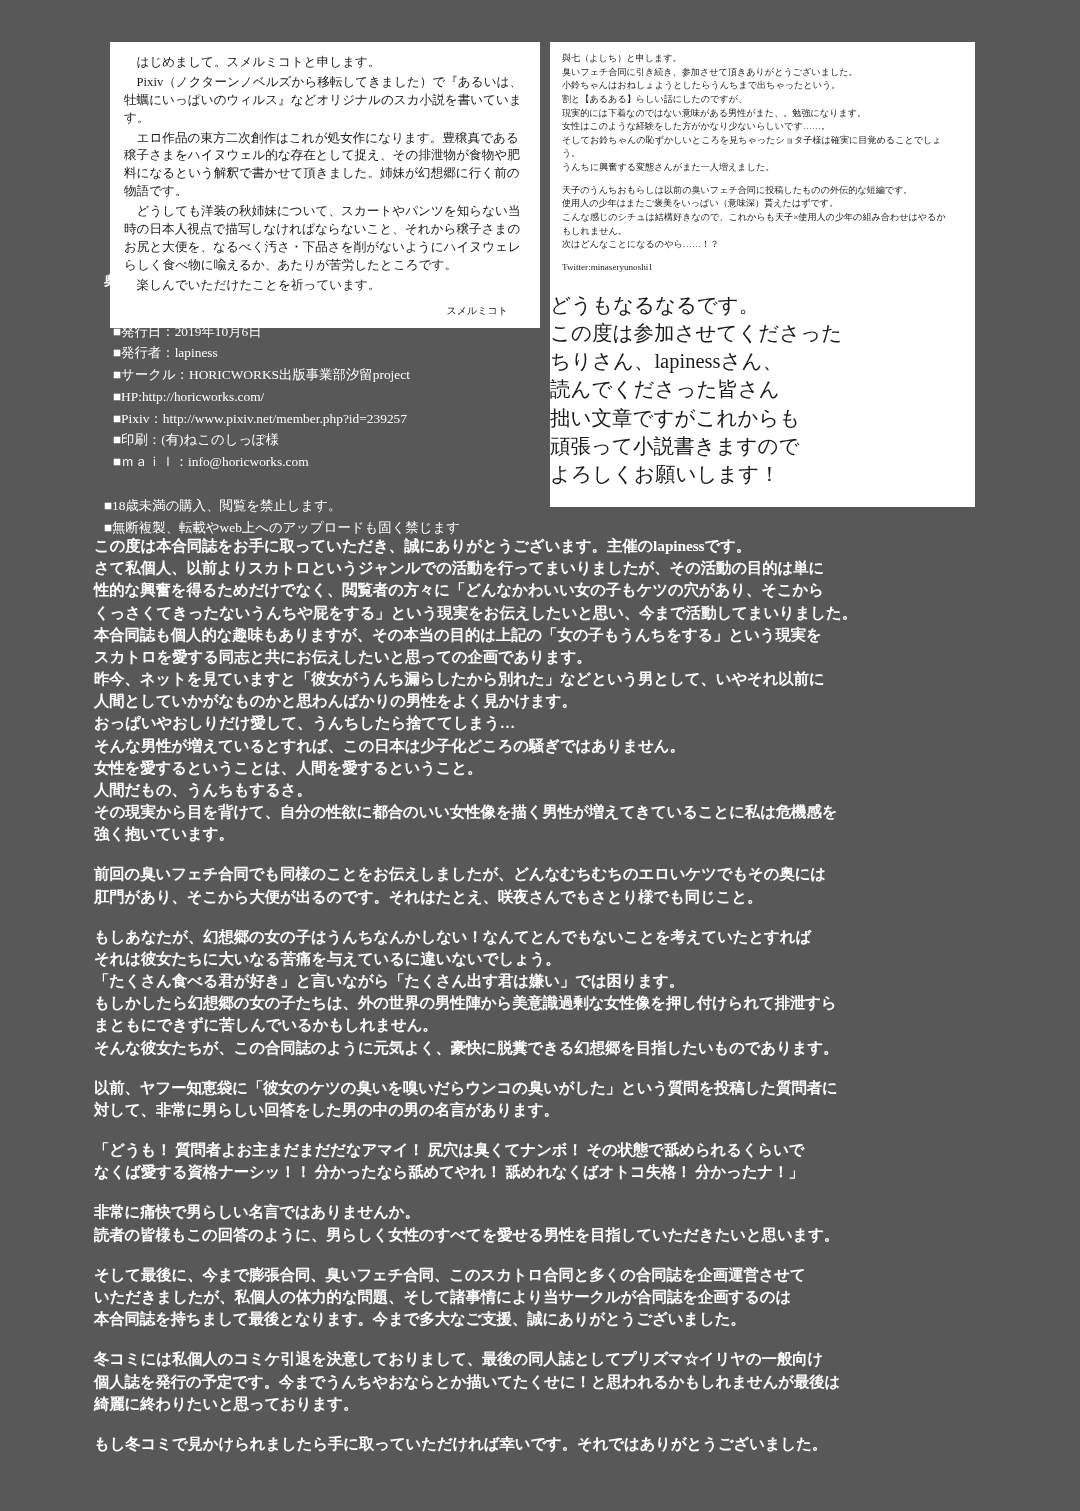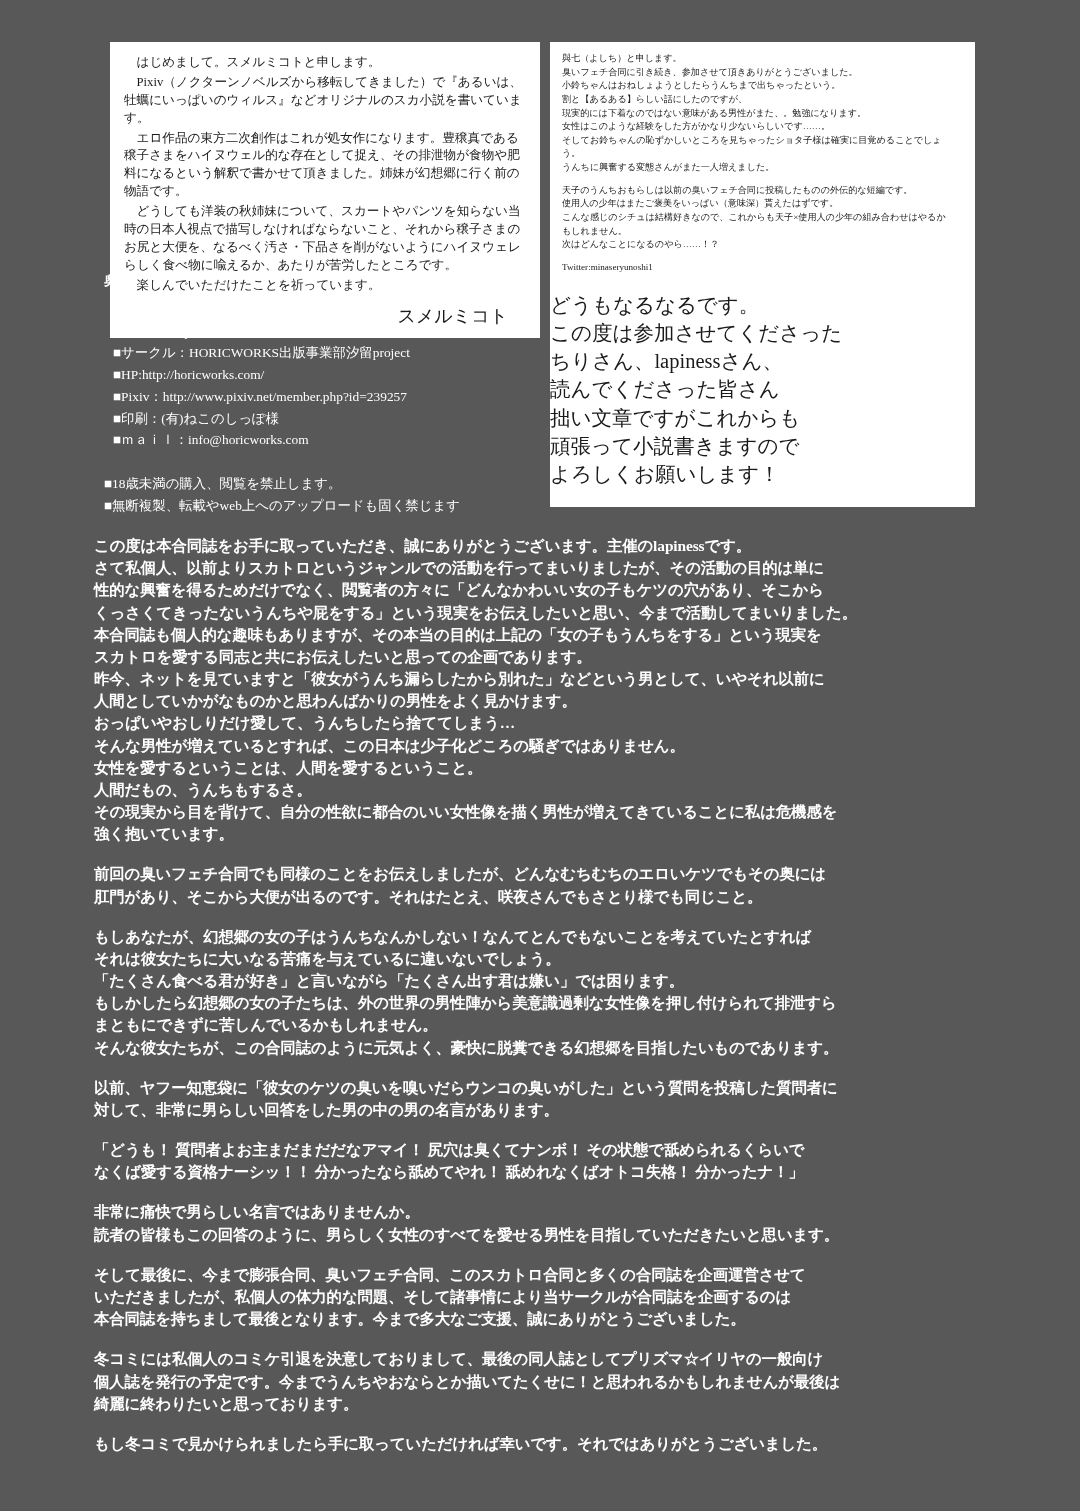--- a/index.html
+++ b/index.html
@@ -45,21 +45,21 @@
   }
   .box-left p {
     margin: 0 0 2px 0;
     font-size: 12.6px;
     line-height: 1.42;
     text-indent: 1em;
   }
   .sig {
     margin-top: 10px;
     text-align: right;
-    font-size: 18px;
+    font-size: 10px;
     padding-right: 18px;
   }
   .box-right p {
     margin: 0;
     font-size: 9.1px;
     line-height: 1.5;
   }
   .box-right .gap {
     height: 9px;
   }
@@ -181,20 +181,21 @@
       <p class="contact">Twitter:minaseryunoshi1</p>
       <p class="contact">Pixiv:288194</p>
     </div>
 
   </div>
 
   <div class="colophon">
     <div class="colophon-title">奥付</div>
     <ul>
       <li>■誌名：東方スカトロジー合同誌「便女!!!!!!!!」</li>
+      <li>■発行日：2019年10月6日</li>
       <li>■発行者：lapiness</li>
       <li>■サークル：HORICWORKS出版事業部汐留project</li>
       <li>■HP:http://horicworks.com/</li>
       <li>■Pixiv：http://www.pixiv.net/member.php?id=239257</li>
       <li>■印刷：(有)ねこのしっぽ様</li>
       <li>■ｍａｉｌ：info@horicworks.com</li>
     </ul>
     <div class="notes">
       <div>■18歳未満の購入、閲覧を禁止します。</div>
       <div>■無断複製、転載やweb上へのアップロードも固く禁じます</div>

